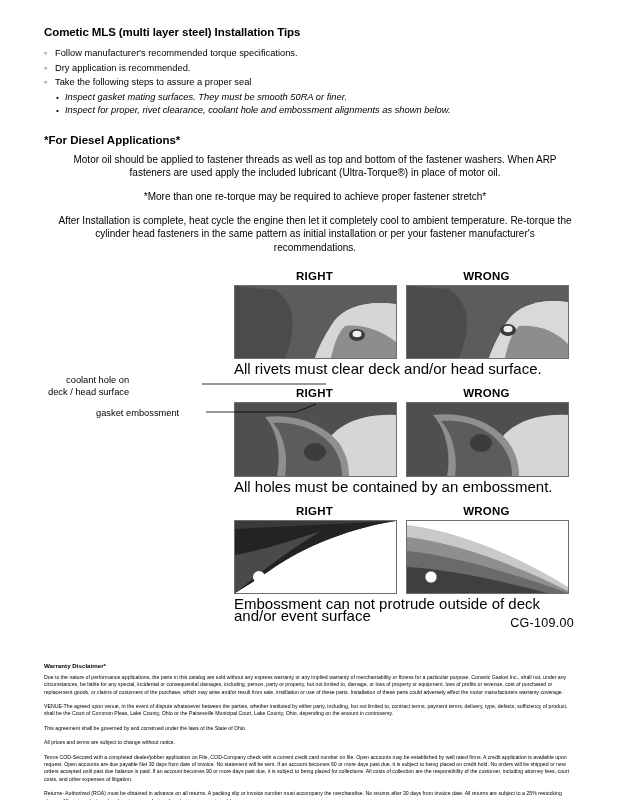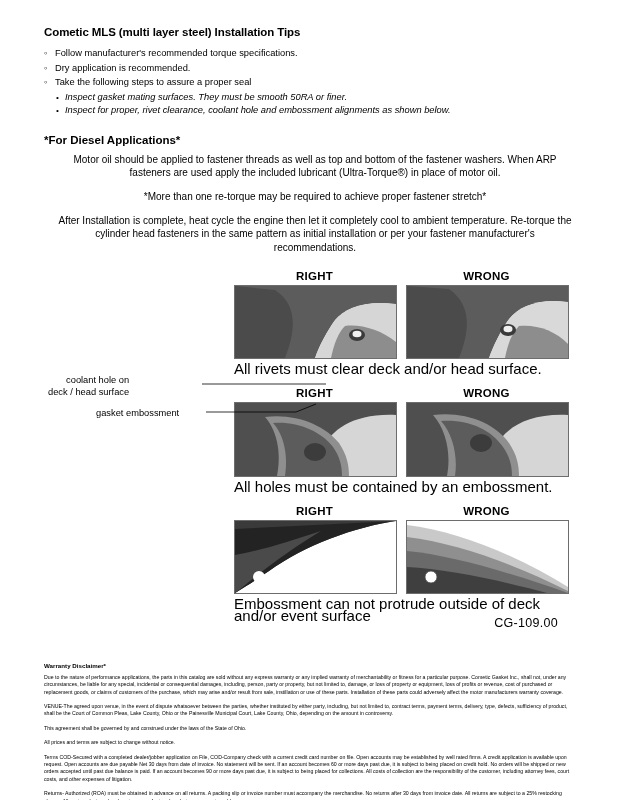--- a/index.html
+++ b/index.html
@@ -141,21 +141,21 @@
     margin: 0 0 5px 0;
   }
   .warranty p {
     font-size: 5.2px;
     line-height: 7.4px;
     margin: 0 0 7px 0;
     text-align: left;
   }
   .docnum {
     position: absolute;
-    right: 60px;
+    right: 44px;
     bottom: 22px;
     font-size: 12.5px;
     letter-spacing: 0.3px;
   }
   svg { display: block; }
 </style>
 </head>
 <body>
 
 <div class="page">

